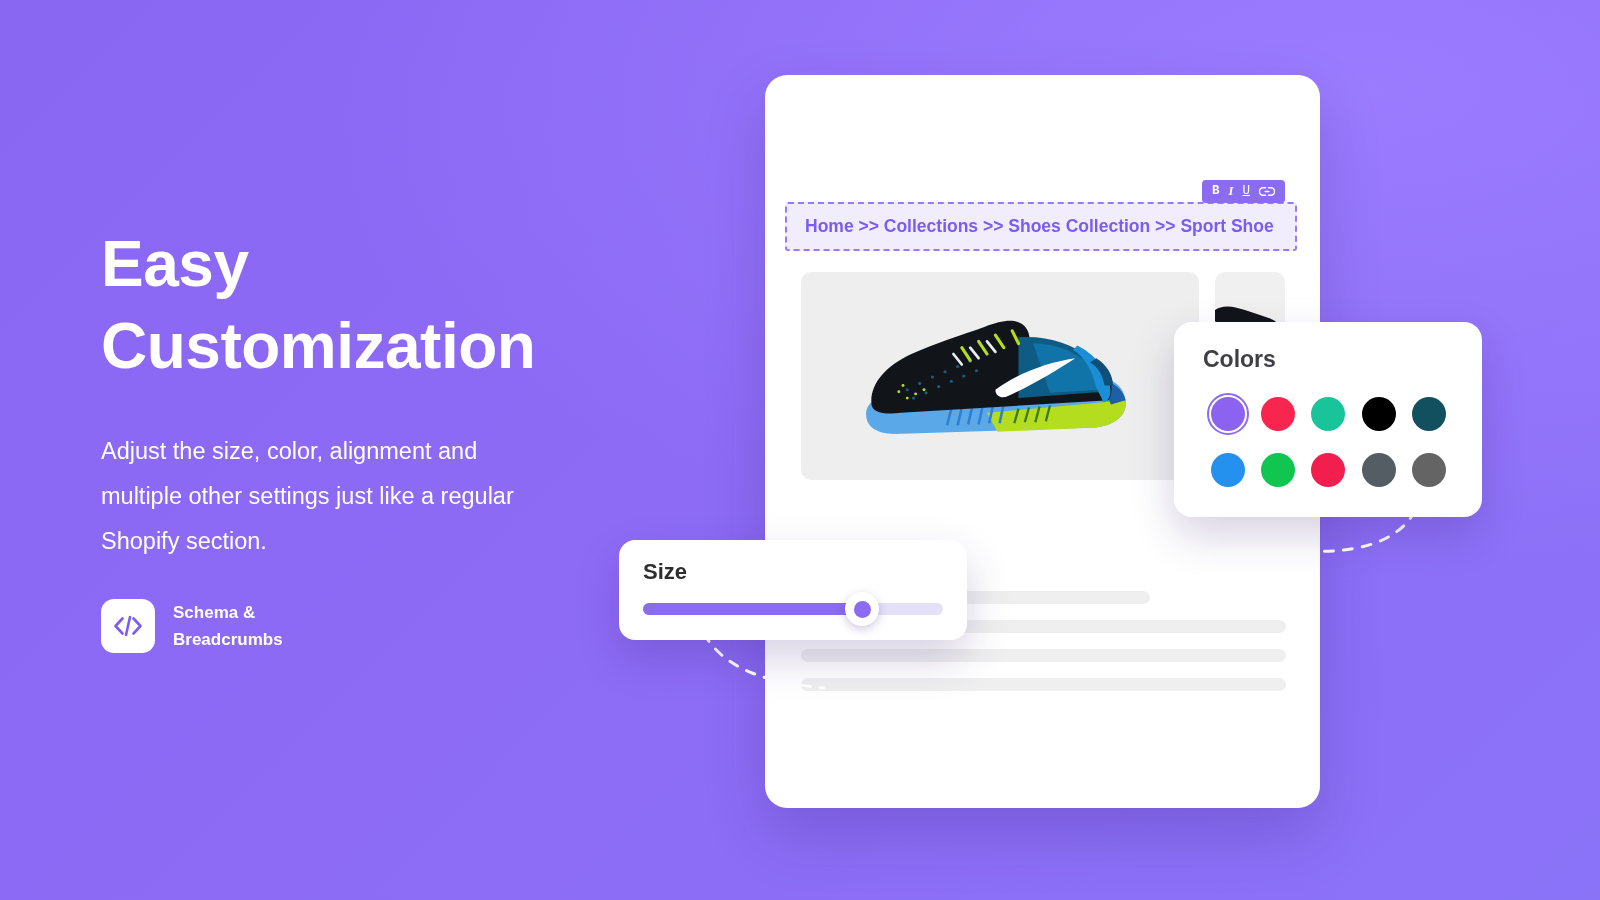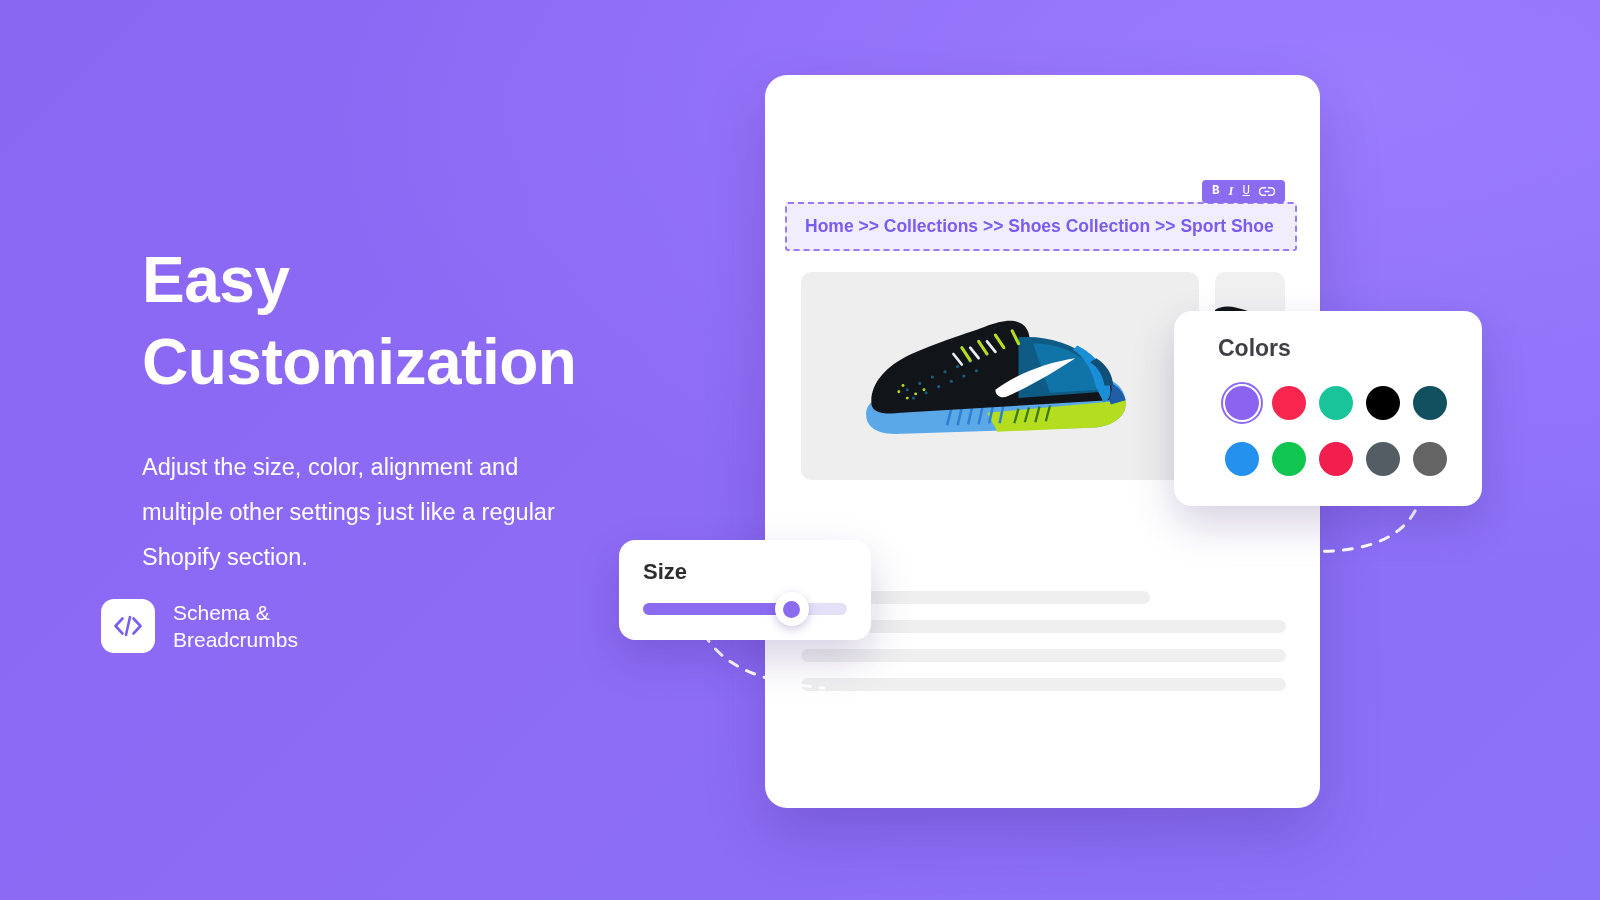--- a/index.html
+++ b/index.html
@@ -21,23 +21,22 @@
     background:
       radial-gradient(120% 100% at 85% 10%, #9b7cff 0%, rgba(155,124,255,0) 55%),
       linear-gradient(135deg, #8a67f3 0%, #8d6bf5 45%, #8b73f8 100%);
     overflow: hidden;
   }
 
   
   #left-copy {
     position: absolute;
     left: 101px;
-    top: 239px;
+    top: 223px;
     width: 560px;
-    margin-left: 41px;
   }
   .headline {
     margin: 0;
     color: #ffffff;
     font-size: 64px;
     line-height: 82px;
     font-weight: bold;
     letter-spacing: -0.5px;
   }
   .subcopy {
@@ -63,23 +62,23 @@
     height: 54px;
     border-radius: 13px;
     background: #ffffff;
     display: flex;
     align-items: center;
     justify-content: center;
     flex: none;
   }
   .badge-label {
     color: #ffffff;
-    font-size: 21px;
+    font-size: 17px;
     line-height: 27px;
-    font-weight: normal;
+    font-weight: bold;
     white-space: pre-line;
   }
 
   
   #product-card {
     position: absolute;
     left: 765px;
     top: 75px;
     width: 555px;
     height: 733px;
@@ -246,25 +245,25 @@
     align-items: center;
     justify-content: center;
     gap: 14px;
     cursor: pointer;
   }
 
   
   #colors-panel {
     position: absolute;
     left: 1174px;
-    top: 311px;
+    top: 322px;
     width: 308px;
     background: #ffffff;
     border-radius: 18px;
-    padding: 24px 28px 26px 44px;
+    padding: 24px 28px 26px 29px;
     box-sizing: border-box;
     box-shadow: 0 18px 44px rgba(50, 25, 110, 0.20);
     z-index: 6;
   }
   .panel-title {
     font-size: 23px;
     font-weight: bold;
     color: #3f3f46;
     margin-bottom: 20px;
   }
@@ -286,21 +285,21 @@
     border-radius: 50%;
     box-sizing: border-box;
   }
   .swatch-wrap.selected { border: 2.5px solid #8b6bf0; }
 
   
   #size-panel {
     position: absolute;
     left: 619px;
     top: 540px;
-    width: 252px;
+    width: 348px;
     height: 100px;
     background: #ffffff;
     border-radius: 16px;
     box-shadow: 0 18px 44px rgba(50, 25, 110, 0.20);
     z-index: 6;
     box-sizing: border-box;
     padding: 19px 24px;
   }
   .size-title {
     font-size: 22px;

